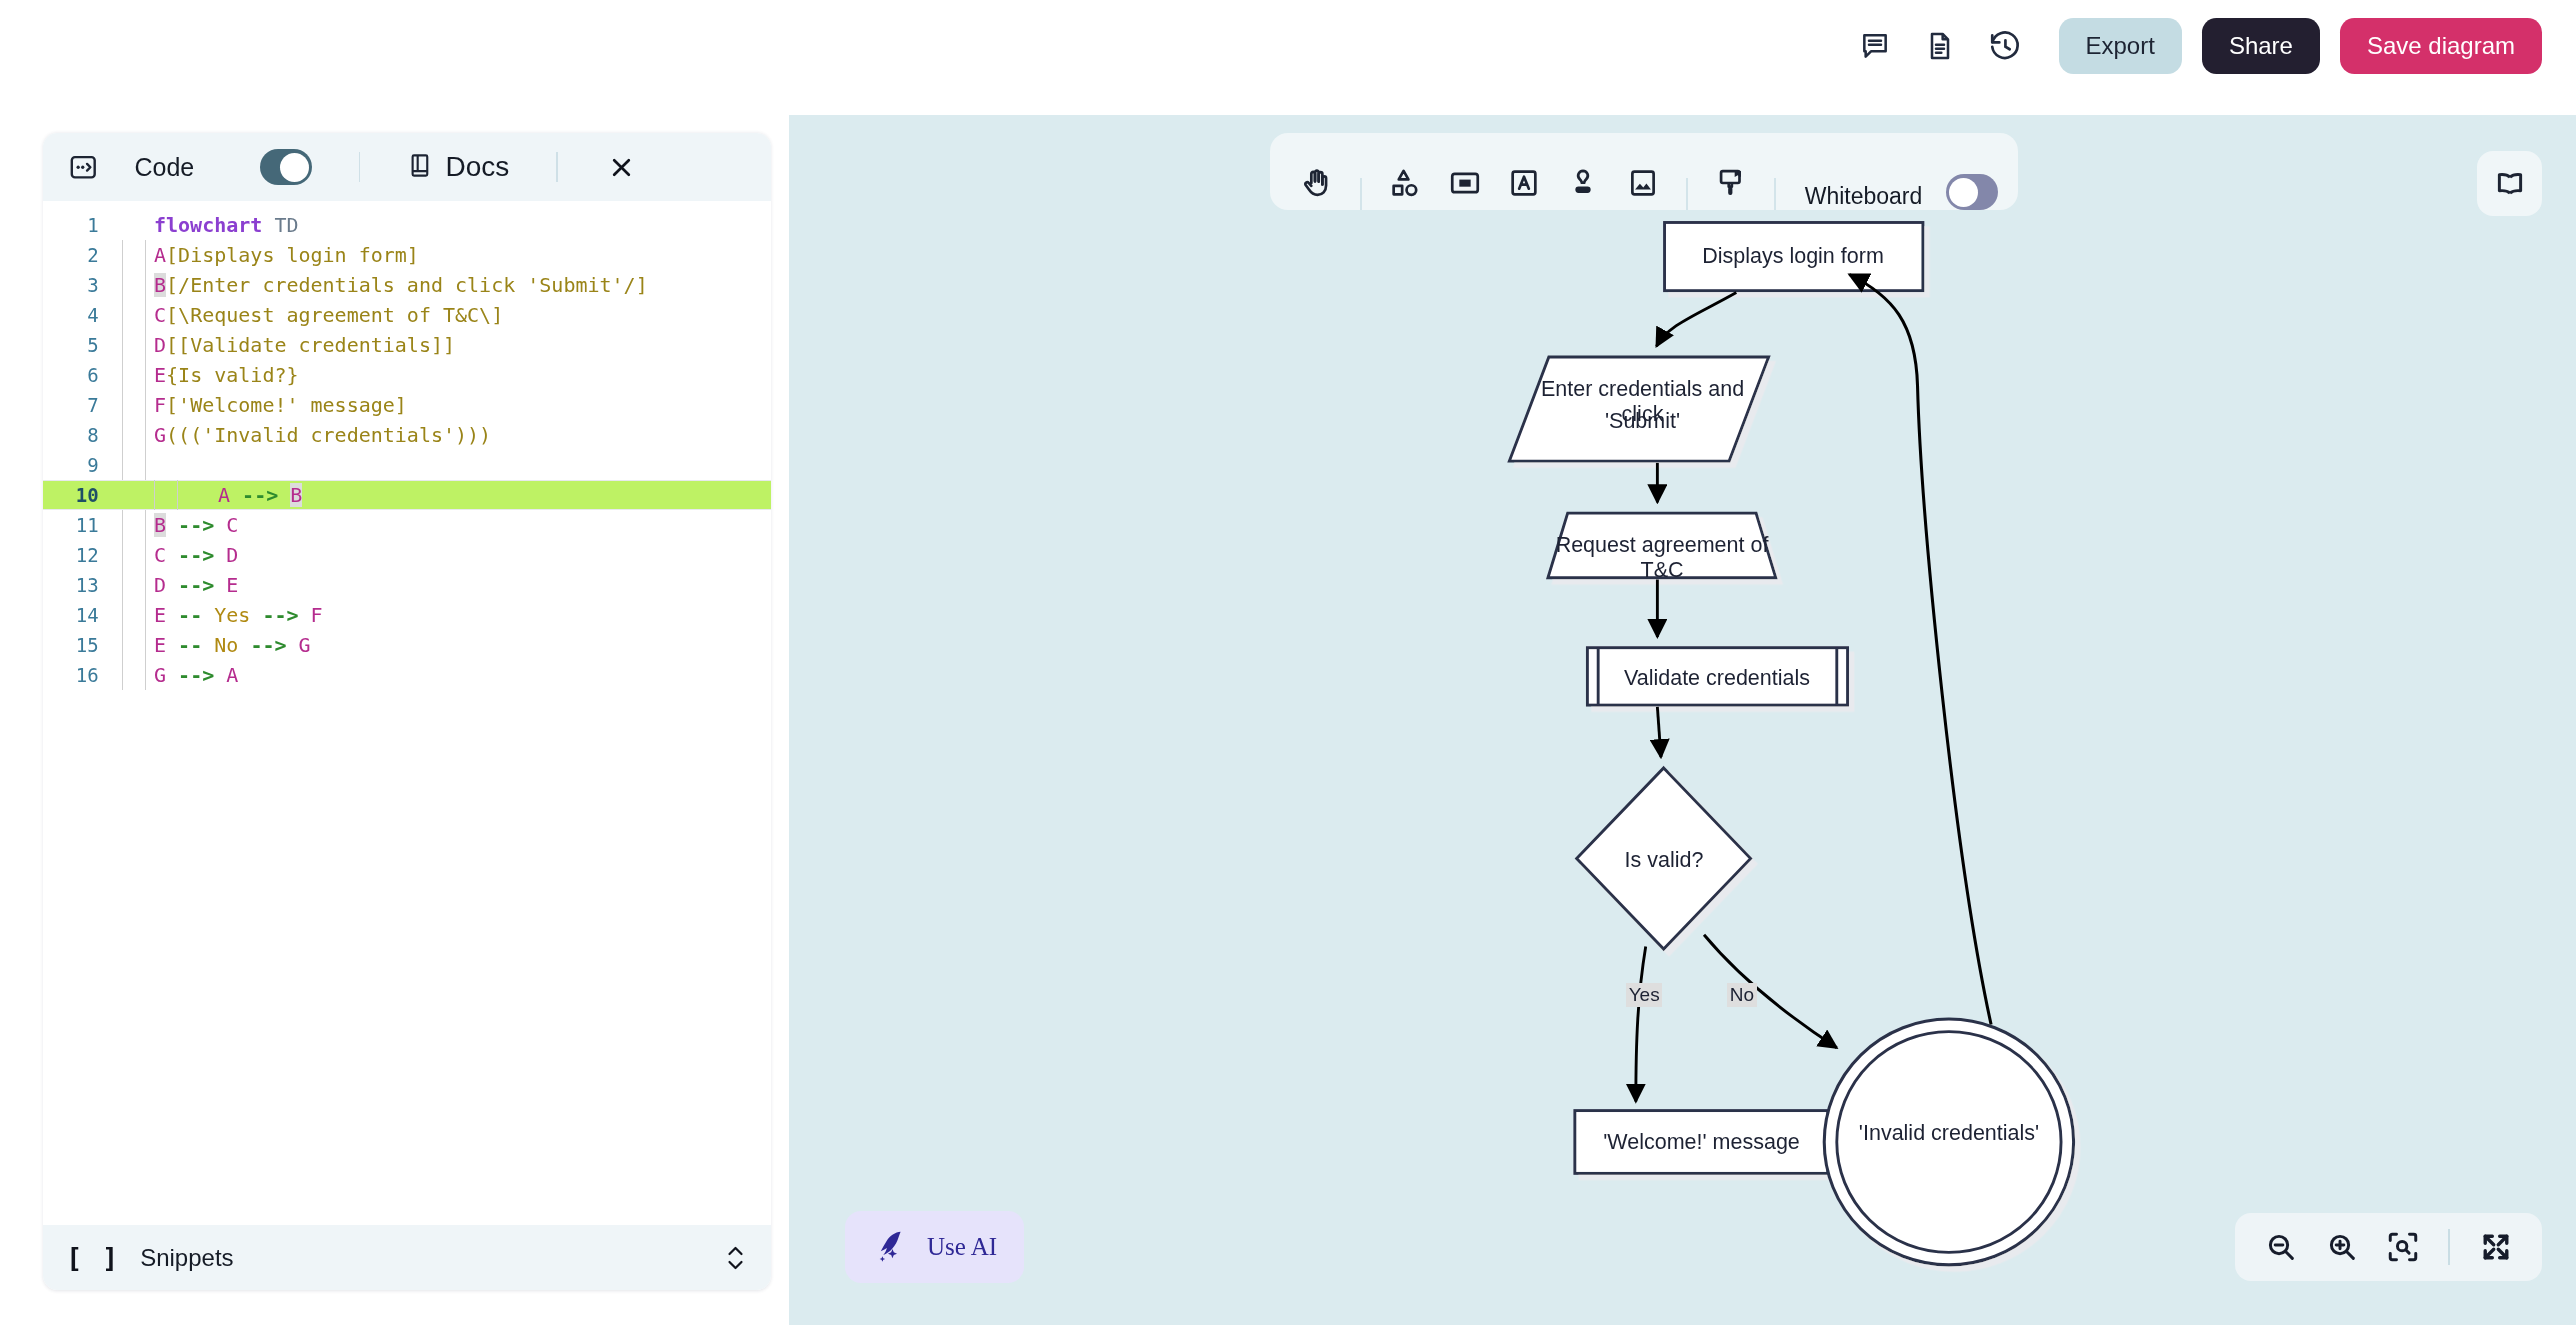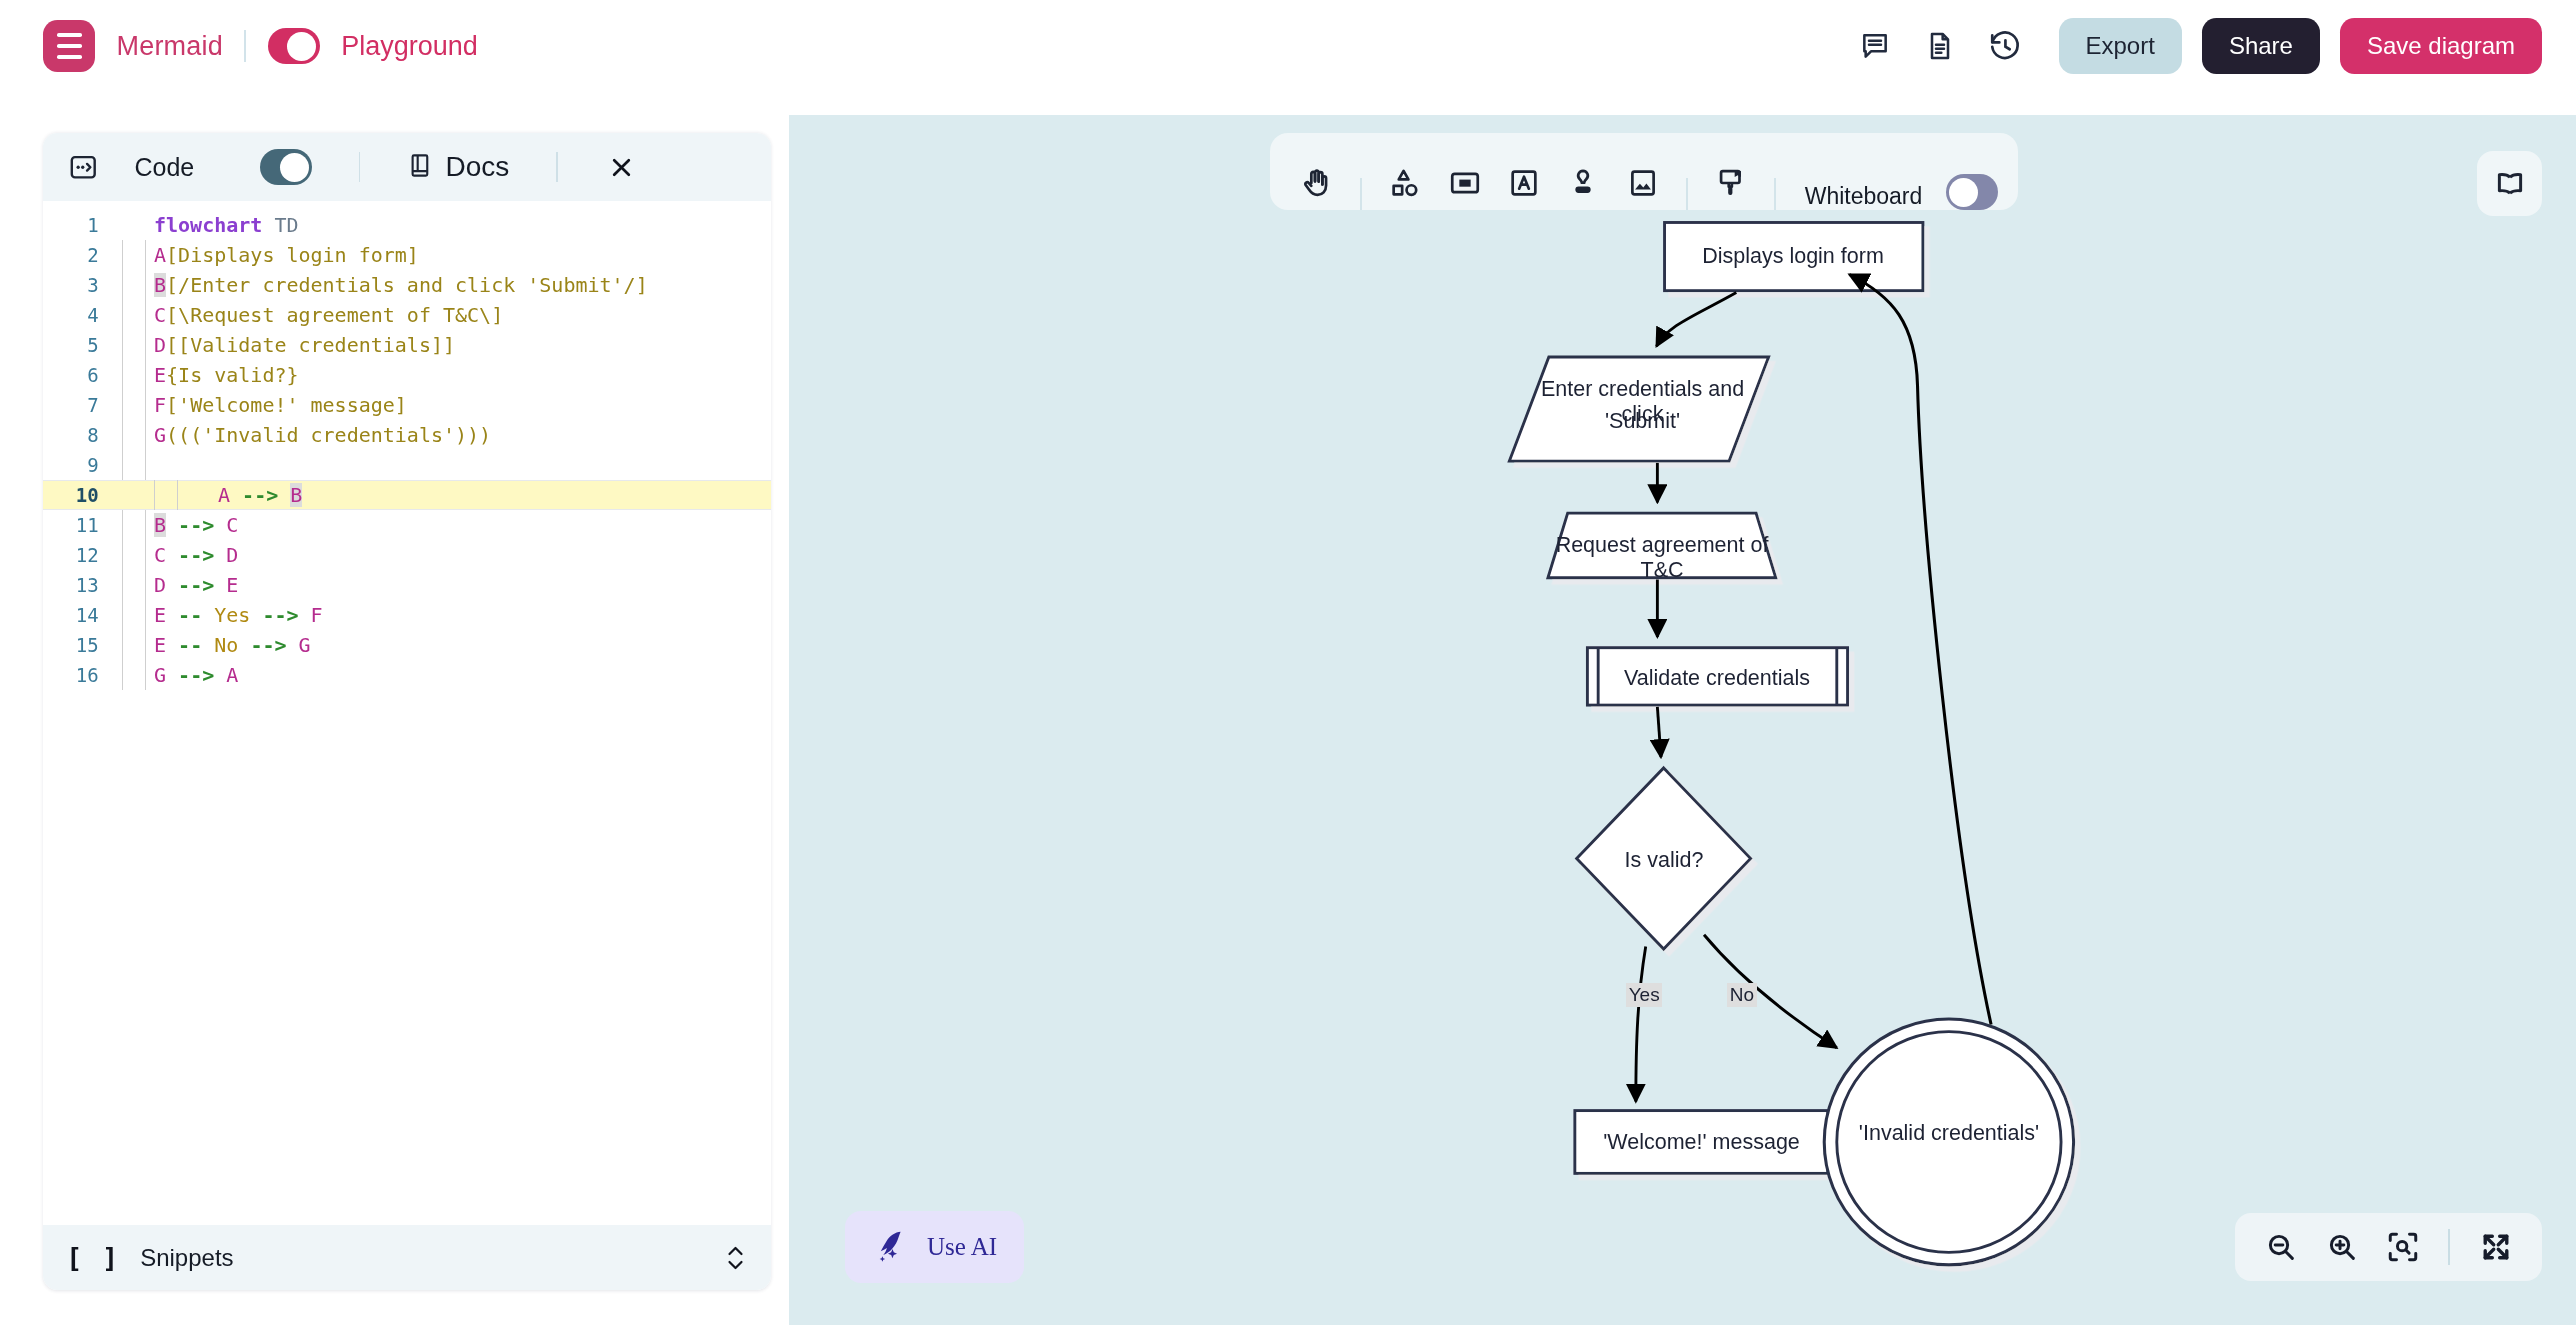--- a/index.html
+++ b/index.html
@@ -77,21 +77,21 @@
   .docs { display: flex; align-items: center; gap: 11.7px; cursor: pointer; }
   .docs-label { font-size: 28px; color: #151b26; }
   .close-x { cursor: pointer; display: flex; align-items: center; justify-content: center; width: 36px; height: 36px; }
 
   .code-area {
     position: relative; height: 1024px; background: #ffffff;
     font-family: "DejaVu Sans Mono", monospace; font-size: 20px;
     padding-top: 9px; overflow: hidden;
   }
   .cline { display: flex; height: 30px; align-items: center; position: relative; }
-  .cline.active { background: #fef9c3; box-shadow: inset 0 0.9px 0 #e7e9ec, inset 0 -0.9px 0 #e7e9ec; gap: 32px; }
+  .cline.active { background: #bef264; box-shadow: inset 0 0.9px 0 #e7e9ec, inset 0 -0.9px 0 #e7e9ec; gap: 32px; }
   .lnum {
     width: 70px; text-align: right; padding-right: 14.4px; color: #3a7a99;
     font-size: 19px; flex: none; user-select: none;
   }
   .cline.active .lnum { color: #1f4f66; font-weight: bold; }
   .guides { width: 41px; flex: none; position: relative; height: 30px; }
   .guides i { position: absolute; top: 0; width: 0.9px; height: 30px; background: #cfcfcf; }
   .guides i.a { left: 9px; }
   .guides i.b { left: 32px; }
   .ctext { white-space: pre; color: #333; }
@@ -179,33 +179,20 @@
   }
   .edgelabel {
     position: absolute; background: #dedede; color: #1d2233;
     font-size: 19px; padding: 0.9px 2.7px;
   }
 </style>
 </head>
 <body>
 
 <div class="topbar">
-  <div class="brand-wrap">
-    <div class="burger">
-      <i></i>
-        <i></i>
-        <i></i>
-    </div>
-    <div class="brand-name">Mermaid</div>
-    <div class="vdiv"></div>
-    <div class="pg-toggle">
-        <div class="knob"></div>
-      </div>
-    <div class="pg-label">Playground</div>
-  </div>
 
   <div class="topright">
     <div class="ticon">
       <svg width="32" height="32" viewBox="0 0 24 24" fill="none" stroke="#222b3e" stroke-width="1.9">
         <path d="M4 4h16v12H9l-4 4v-4H4z" stroke-linejoin="round"></path>
         <path d="M7.5 8h9M7.5 11h9" stroke-linecap="round"></path>
       </svg>
     </div>
     <div class="ticon">
       <svg width="32" height="32" viewBox="0 0 24 24" fill="none" stroke="#222b3e" stroke-width="1.9">

